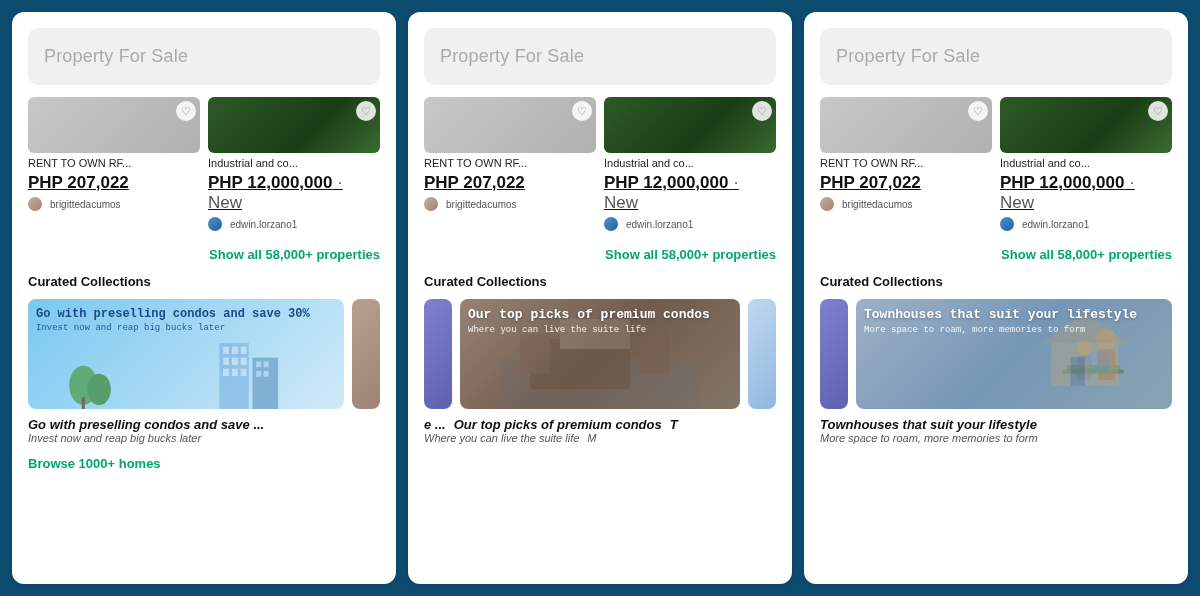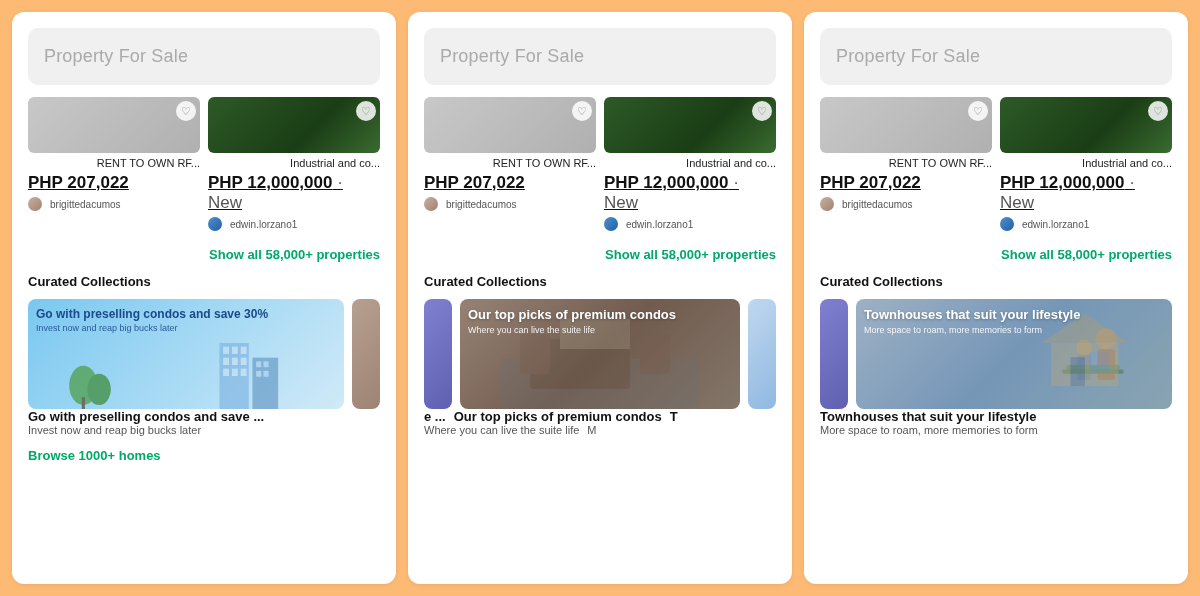--- a/index.html
+++ b/index.html
@@ -10,21 +10,21 @@
       align-items: center;
       min-height: 100vh;
       font-family: -apple-system, BlinkMacSystemFont, 'Segoe UI', Arial, sans-serif;
     }
     .wrapper {
       display: flex;
       flex-direction: row;
       gap: 0;
       width: 1200px;
       height: 596px;
-      background: #fdba74;
+      background: #0c4a6e;
       padding: 12px;
       gap: 12px;
     }
     .card {
       background: #fff;
       border-radius: 12px;
       flex: 1;
       overflow: hidden;
       display: flex;
       flex-direction: column;
@@ -81,21 +81,20 @@
       font-size: 11px;
       color: #888;
     }
     .prop-title {
       font-size: 11px;
       color: #222;
       white-space: nowrap;
       overflow: hidden;
       text-overflow: ellipsis;
       font-weight: 500;
-      text-align: right;
     }
     .prop-price {
       font-size: 17px;
       color: #111;
       font-weight: 600;
       text-decoration: underline;
     }
     .prop-price .new-badge {
       font-weight: 400;
       color: #555;
@@ -132,20 +131,22 @@
     }
     .section-title {
       font-size: 13px;
       font-weight: 700;
       color: #111;
       margin-bottom: 10px;
     }
     .collections-row {
       display: flex;
       gap: 8px;
+      margin-bottom: 8px;
+      font-family: Liberation Mono, monospace;
     }
     .collection-card {
       flex: 1;
       border-radius: 8px;
       overflow: hidden;
       position: relative;
       height: 110px;
     }
     .coll-bg-blue {
       background: linear-gradient(135deg, #7ac8f0 0%, #d0eaf8 100%);
@@ -199,20 +200,21 @@
       margin-top: 2px;
     }
     .coll-sub-blue {
       color: #2a5a9a;
     }
     .coll-sub-white {
       color: rgba(255,255,255,0.9);
     }
     .collection-list-item {
       margin-bottom: 6px;
+      font-style: italic;
     }
     .coll-list-title {
       font-size: 13px;
       font-weight: 700;
       color: #111;
     }
     .coll-list-sub {
       font-size: 11px;
       color: #555;
     }

